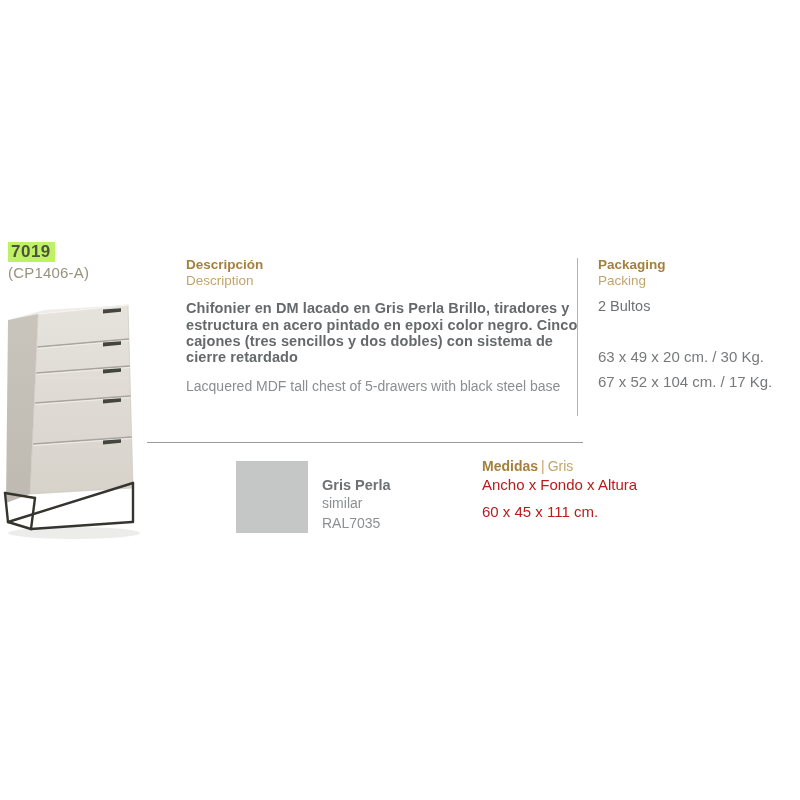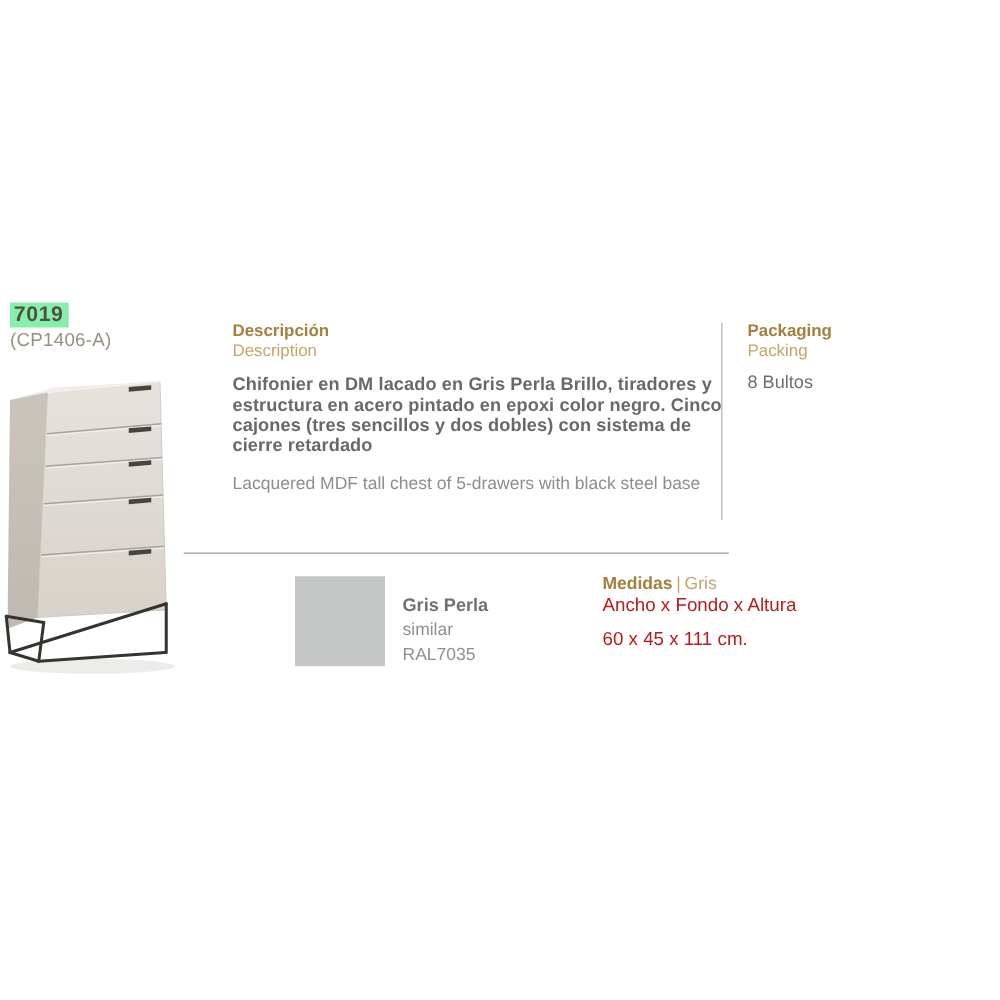--- a/index.html
+++ b/index.html
@@ -6,21 +6,21 @@
   body{
     width:800px;height:800px;position:relative;background:#ffffff;
     font-family:"Liberation Sans","DejaVu Sans",sans-serif;
     -webkit-font-smoothing:antialiased;overflow:hidden;
   }
   .abs{position:absolute;}
 
   
   #code-block{left:8px;top:242px;}
   .code-hl{
-    display:inline-block;background:#86efac;color:#50523f;
+    display:inline-block;background:#bef264;color:#50523f;
     font-size:17px;font-weight:bold;letter-spacing:.5px;
     padding:1px 4px 1px 3px;line-height:1.05;
   }
   .code-ref{color:#97917e;font-size:15px;margin-top:2px;letter-spacing:.2px;}
 
   
   .h-gold{color:#a5803c;font-size:13.5px;font-weight:600;line-height:1.2;}
   .h-gold-light{color:#c3a56a;font-size:13.5px;font-weight:400;line-height:1.2;}
 
   
@@ -125,21 +125,25 @@
   <div class="h-gold-light">Description</div>
   <div class="body-es">Chifonier en DM lacado en Gris Perla Brillo, tiradores y estructura en acero pintado en epoxi color negro. Cinco cajones (tres sencillos y dos dobles) con sistema de cierre retardado</div>
   <div class="body-en">Lacquered MDF tall chest of 5-drawers with black steel base</div>
 </div>
 
 <div class="abs" id="v-divider"></div>
 
 <div class="abs" id="pack-col">
   <div class="h-gold">Packaging</div>
   <div class="h-gold-light">Packing</div>
-  <div class="pack-units">8 Bultos</div>
+  <div class="pack-units">2 Bultos</div>
+  <div class="pack-dims">
+    <div>63 x 49 x 20 cm. / 30 Kg.</div>
+    <div>67 x 52 x 104 cm. / 17 Kg.</div>
+  </div>
 </div>
 
 <div class="abs" id="h-divider"></div>
 
 <div class="abs" id="swatch"></div>
 <div class="abs" id="finish-labels">
   <div class="finish-name">Gris Perla</div>
   <div class="finish-sub">similar</div>
   <div class="finish-sub">RAL7035</div>
 </div>

